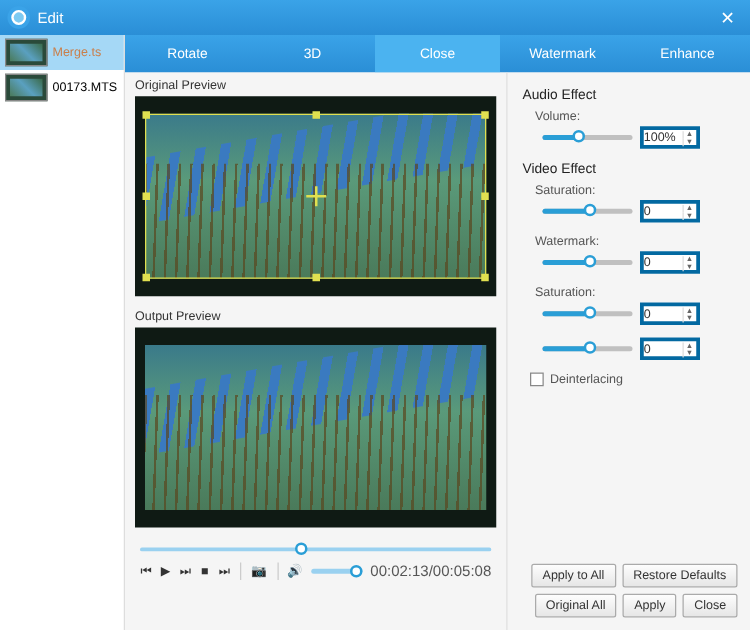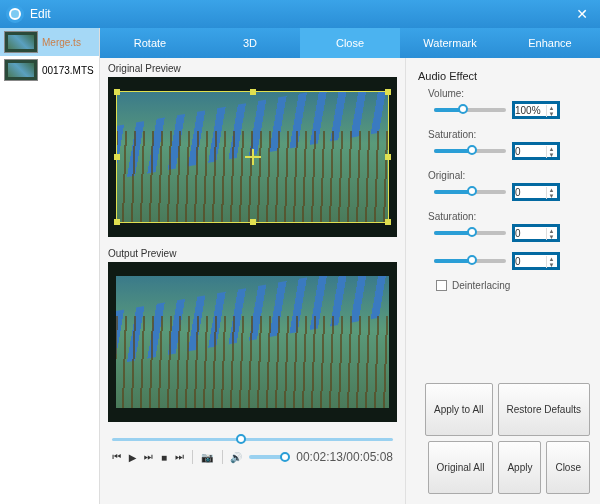--- a/index.html
+++ b/index.html
@@ -60,25 +60,25 @@
 .side-panel{flex:1;padding:10px 12px;font-size:11px;color:#333;background:#f5f5f5;border-left:1px solid #e0e0e0;position:relative;}
 .sp-head{font-size:11px;color:#222;margin-bottom:6px;margin-top:2px;}
 .sp-row{margin:4px 0 2px 10px;font-size:10px;color:#555}
 .sp-slider-row{display:flex;align-items:center;gap:6px;margin:2px 0 10px 16px;}
 .sslider{flex:1;max-width:72px;height:4px;background:#c0c0c0;position:relative;border-radius:2px;}
 .sslider-fill{position:absolute;left:0;top:0;height:4px;background:#2a9ed6;border-radius:2px;}
 .sslider-thumb{position:absolute;top:-4px;width:10px;height:10px;border-radius:50%;background:#fff;border:2px solid #2a9ed6;cursor:pointer;}
 .spin{width:48px;height:18px;border:3px solid #0369a1;background:#fff;display:flex;align-items:center;font-size:10px;padding-left:0;position:relative;}
 .spin .arrows{position:absolute;right:1px;top:1px;bottom:1px;width:10px;display:flex;flex-direction:column;}
 .spin .arrows span{flex:1;font-size:6px;color:#666;display:flex;align-items:center;justify-content:center;cursor:pointer;border-left:1px solid #ddd}
-.chk-row{display:flex;align-items:center;gap:5px;margin-left:18px;margin-top:6px;font-size:10px;color:#555}
+.chk-row{display:flex;align-items:center;gap:5px;margin-left:6px;margin-top:6px;font-size:10px;color:#555}
 .chk{width:11px;height:11px;border:1px solid #888;background:#fff;cursor:pointer}
 
 .bottom-btns{position:absolute;right:10px;bottom:10px;display:flex;gap:5px;flex-wrap:wrap;justify-content:flex-end;width:175px;}
-.btn{border:1px solid #aaa;background:linear-gradient(#fdfdfd,#e6e6e6);font-size:10px;padding:20px 8px;cursor:pointer;border-radius:2px;color:#333}
+.btn{border:1px solid #aaa;background:linear-gradient(#fdfdfd,#e6e6e6);font-size:10px;padding:3px 8px;cursor:pointer;border-radius:2px;color:#333}
 </style>
 </head>
 <body>
 
 <div class="titlebar">
   <div class="gear"></div>
   <span>Edit</span>
   <span class="close">✕</span>
 </div>
 
@@ -190,37 +190,38 @@
           </div>
           <div class="spin">
             <span>100%</span>
             <div class="arrows">
                 <span>▲</span>
                 <span>▼</span>
               </div>
           </div>
         </div>
 
+        <div class="sp-head">Video Effect</div>
 
         <div class="sp-row">Saturation:</div>
         <div class="sp-slider-row">
           <div class="sslider">
               <div class="sslider-fill" style="width:50%"></div>
               <div class="sslider-thumb" style="left:46%"></div>
             </div>
           <div class="spin">
               <span>0</span>
               <div class="arrows">
                 <span>▲</span>
                 <span>▼</span>
               </div>
             </div>
         </div>
 
-        <div class="sp-row">Original:</div>
+        <div class="sp-row">Watermark:</div>
         <div class="sp-slider-row">
           <div class="sslider">
               <div class="sslider-fill" style="width:50%"></div>
               <div class="sslider-thumb" style="left:46%"></div>
             </div>
           <div class="spin">
               <span>0</span>
               <div class="arrows">
                 <span>▲</span>
                 <span>▼</span>

